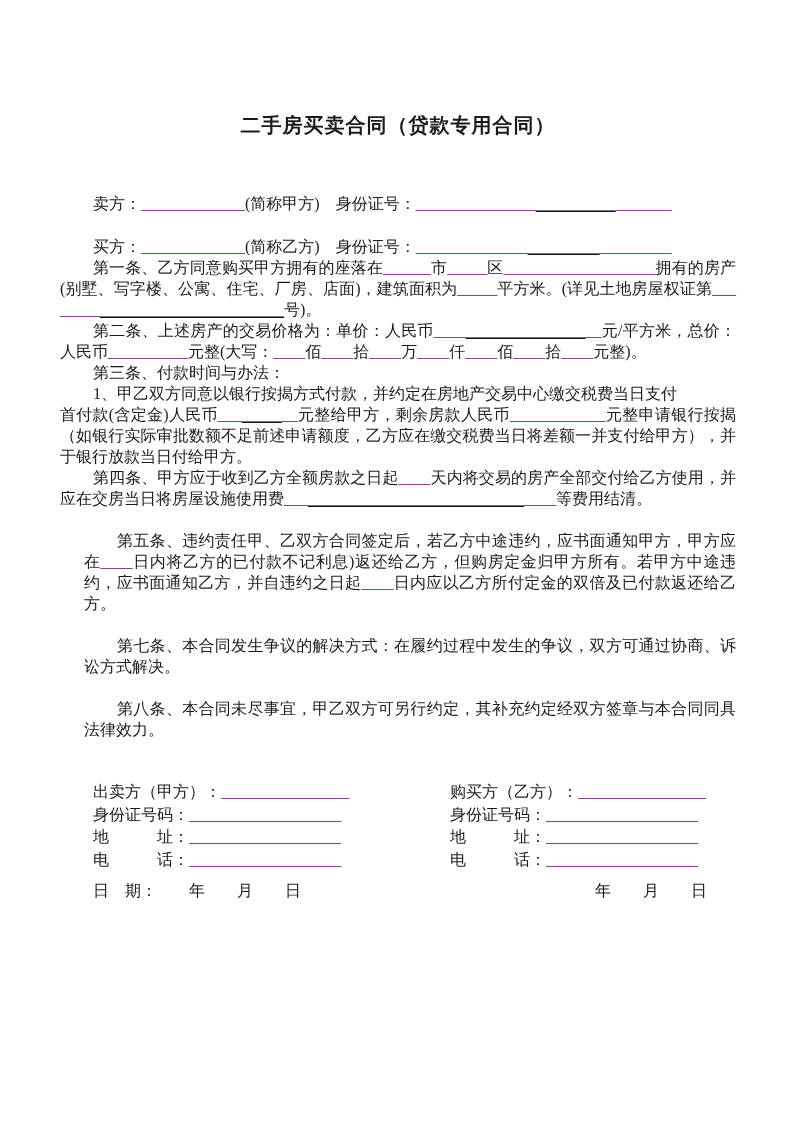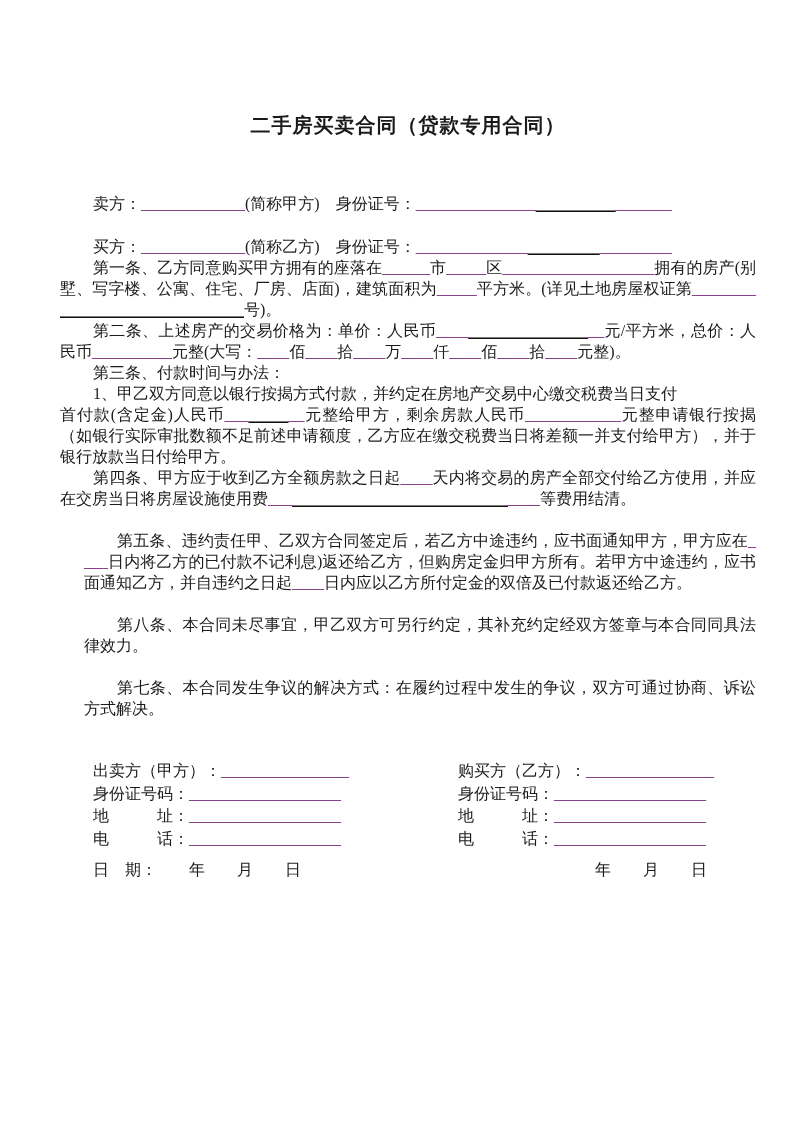--- a/index.html
+++ b/index.html
@@ -1,20 +1,20 @@
 <!DOCTYPE html>
 <html><head>
 <meta charset="utf-8">
 <style>
   html,body { margin:0; padding:0; background:#ffffff; }
   .page {
     position:relative;
     width:800px; height:1132px;
     box-sizing:border-box;
-    padding:112px 44px 0 60px;
+    padding:112px 64px 0 60px;
     overflow:hidden;
     background:#ffffff;
     font-family:"Liberation Serif","DejaVu Serif",serif;
     font-size:16px;
     line-height:21px;
     color:#1a1a1a;
   }
   .title {
     font-size:20px;
     font-weight:bold;
@@ -38,21 +38,20 @@
     text-decoration-thickness:1.6px;
     text-underline-offset:1px;
   }
   .seg-u { text-decoration:underline; text-underline-offset:3px; }
   
   .sig {
     margin:41px 0 0 33px;
     display:grid;
     grid-template-columns:357px auto;
     line-height:22.5px;
-    gap:8px;
   }
   .sig-row { white-space:nowrap; }
   .daterow {
     margin:9px 0 0 33px;
     display:grid;
     grid-template-columns:357px auto;
     line-height:21px;
   }
   .daterow .right { padding-left:145px; white-space:nowrap; }
 </style>
@@ -66,22 +65,22 @@
   <div class="party"><span>卖方：</span><span class="seg-b">_____________</span><span>(简称甲方)</span><span>　</span><span>身份证号：</span><span class="seg-b">_______________</span><span class="seg-d">__________</span><span class="seg-b">_______</span></div>
   <div class="party"><span>买方：</span><span class="seg-b">_____________</span><span>(简称乙方)</span><span>　</span><span>身份证号：</span><span class="seg-b">______________</span><span class="seg-d">_________</span><span class="seg-b">_________</span></div>
 
   <div class="para"><span>第一条、乙方同意购买甲方拥有的座落在</span><span class="seg-b">______</span><span>市</span><span class="seg-b">_____</span><span>区</span><span class="seg-b">___________________</span><span>拥有的房产(别墅、写字楼、公寓、住宅、厂房、店面)，建筑面积为</span><span class="seg-b">_____</span><span>平方米。(详见土地房屋权证第</span><span class="seg-b">________</span><span class="seg-d">_______________________</span><span>号)。</span></div>
   <div class="para"><span>第二条、上述房产的交易价格为：单价：人民币</span><span class="seg-b">____</span><span class="seg-d">_______________</span><span class="seg-b">__</span><span>元/平方米，总价：人民币</span><span class="seg-b">__________</span><span>元整(大写：</span><span class="seg-b">____</span><span>佰</span><span class="seg-b">____</span><span>拾</span><span class="seg-b">____</span><span>万</span><span class="seg-b">____</span><span>仟</span><span class="seg-b">____</span><span>佰</span><span class="seg-b">____</span><span>拾</span><span class="seg-b">____</span><span>元整)。</span></div>
   <div class="para"><span>第三条、付款时间与办法：</span></div>
   <div class="para"><span>1、甲乙双方同意以银行按揭方式付款，并约定在房地产交易中心缴交税费当日支付</span></div>
   <div class="para noindent"><span>首付款(含定金)人民币</span><span class="seg-b">___</span><span class="seg-d">_____</span><span class="seg-b">__</span><span>元整给甲方，剩余房款人民币</span><span class="seg-b">____________</span><span>元整申请银行按揭（如银行实际审批数额不足前述申请额度，乙方应在缴交税费当日将差额一并支付给甲方），并于银行放款当日付给甲方。</span></div>
   <div class="para"><span>第四条、甲方应于收到乙方全额房款之日起</span><span class="seg-b">____</span><span>天内将交易的房产全部交付给乙方使用，并应在交房当日将房屋设施使用费</span><span class="seg-b">___</span><span class="seg-d">___________________________</span><span class="seg-b">____</span><span>等费用结清。</span></div>
   <div class="para gap"><span>第五条、违约责任甲、乙双方合同签定后，若乙方中途违约，应书面通知甲方，甲方应在</span><span class="seg-b">____</span><span>日内将乙方的已付款不记利息)返还给乙方，但购房定金归甲方所有。若甲方中途违约，应书面通知乙方，并自违约之日起</span><span class="seg-b">____</span><span>日内应以乙方所付定金的双倍及已付款返还给乙方。</span></div>
+  <div class="para gap"><span>第七条、本合同发生争议的解决方式：在履约过程中发生的争议，双方可通过协商、诉讼方式解决。</span></div>
   <div class="para gap"><span>第八条、本合同未尽事宜，甲乙双方可另行约定，其补充约定经双方签章与本合同同具法律效力。</span></div>
-  <div class="para gap"><span>第七条、本合同发生争议的解决方式：在履约过程中发生的争议，双方可通过协商、诉讼方式解决。</span></div>
 
   <div class="sig">
     <div class="sig-col">
       <div class="sig-row"><span>出卖方（甲方）：</span><span class="seg-b">________________</span></div>
       <div class="sig-row"><span>身份证号码：</span><span class="seg-b">___________________</span></div>
       <div class="sig-row"><span>地　　　址：</span><span class="seg-b">___________________</span></div>
       <div class="sig-row"><span>电　　　话：</span><span class="seg-b">___________________</span></div>
     </div>
     <div class="sig-col">
       <div class="sig-row"><span>购买方（乙方）：</span><span class="seg-b">________________</span></div>

